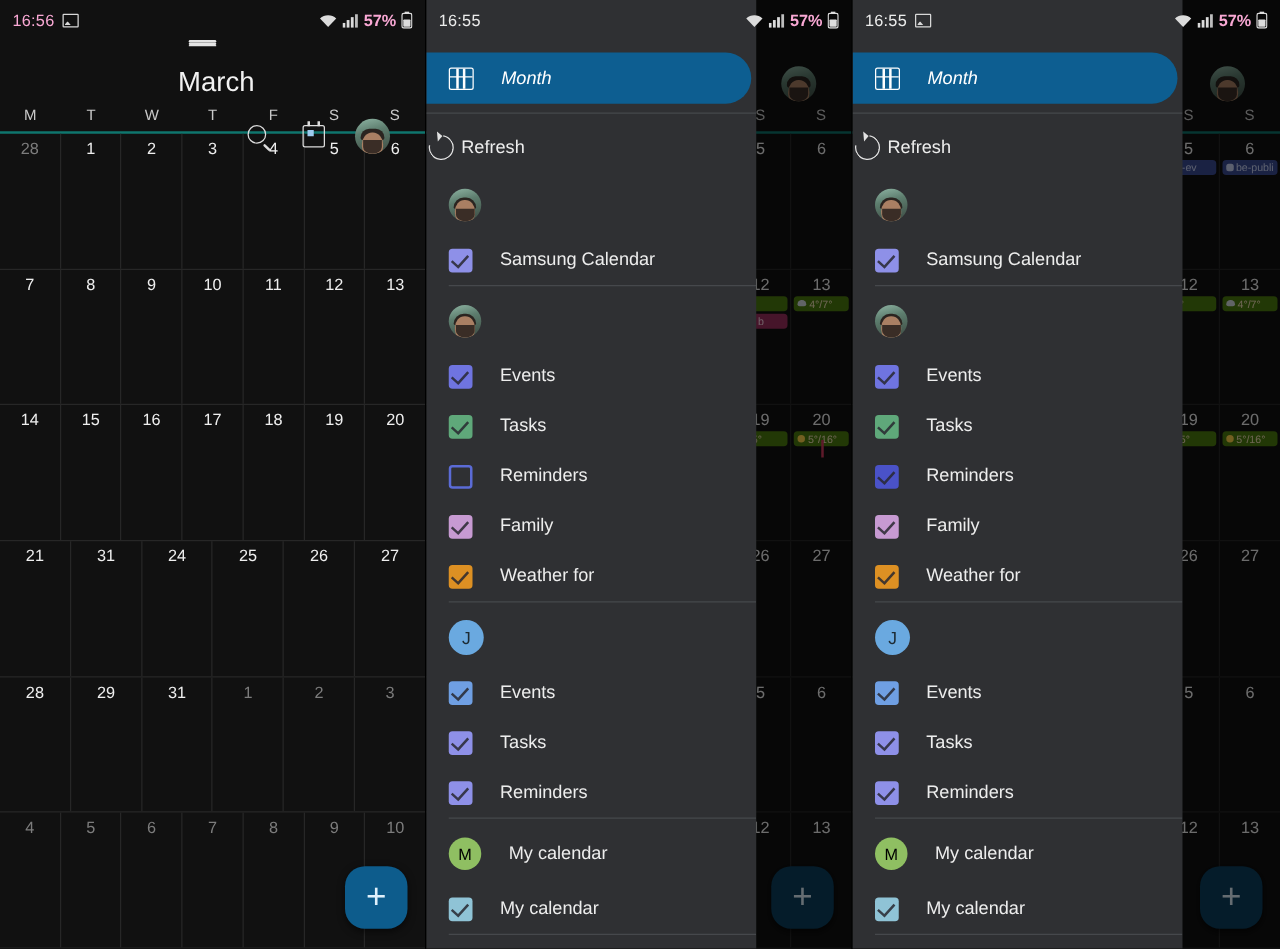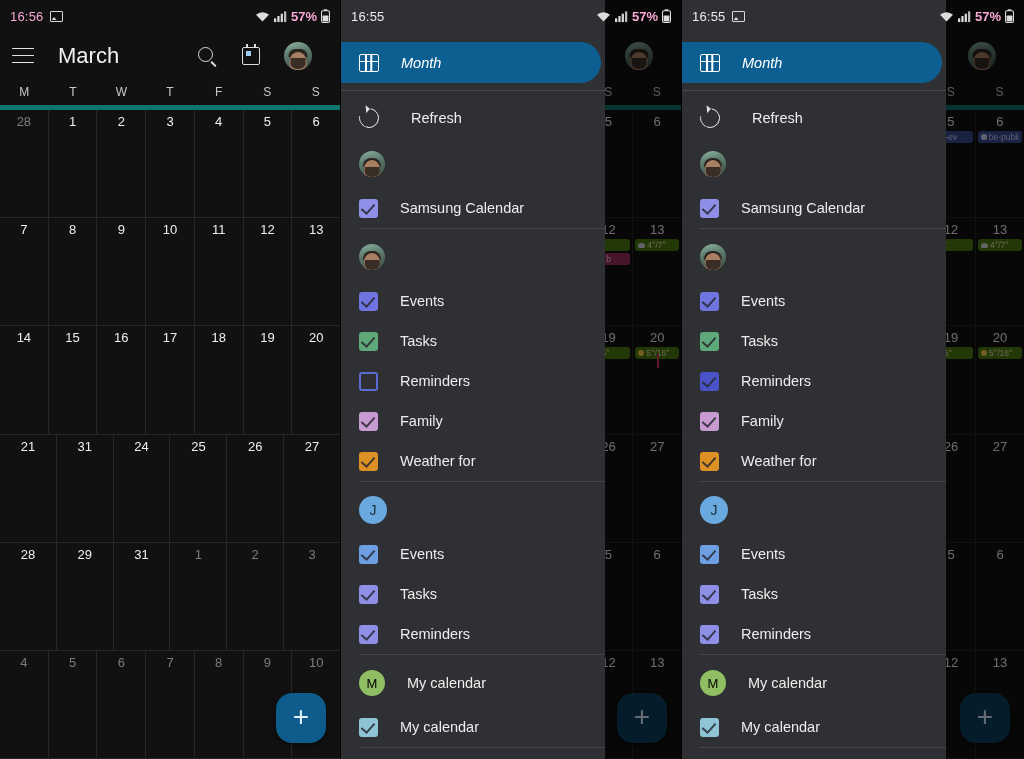--- a/index.html
+++ b/index.html
@@ -16,21 +16,21 @@
   .sb-time { font-size:13px; letter-spacing:.2px; }
   .sb-left { display:flex; align-items:center; gap:6px; }
   .sb-right { margin-left:auto; display:flex; align-items:center; gap:4px; }
   .sb-pct { font-size:13px; font-weight:600; }
   .img-ic { width:13px; height:11px; border:1.5px solid #d8d8d8; border-radius:1px; position:relative; }
   .img-ic:after { content:""; position:absolute; left:1px; bottom:0.5px; width:5px; height:3px;
                   background:#d8d8d8; clip-path:polygon(0 100%,50% 0,100% 100%); }
 
   
   .appbar { position:absolute; top:32px; left:0; right:16px; height:47px; display:flex; align-items:center;
-            padding:0 12px; gap:2px; z-index:2; }
+            padding:0 12px; gap:16px; z-index:2;flex-direction:column; }
   .hamb { width:22px; height:16px; display:flex; flex-direction:column; justify-content:space-between; cursor:pointer; }
   .hamb i { display:block; height:1.8px; background:#e4e4e4; border-radius:1px; }
   .month-title { margin-left:22px; font-size:22px; color:#f2f2f2; font-weight:400; }
   .appbar-right { margin-left:auto; display:flex; align-items:center; gap:22px; }
   .ic { width:22px; height:22px; position:relative; }
   .srch { width:15px; height:15px; border:1.9px solid #dcdcdc; border-radius:50%; position:relative; margin:2px; }
   .srch:after { content:""; position:absolute; right:-5px; bottom:-4px; width:7px; height:1.9px;
                 background:#dcdcdc; transform:rotate(45deg); border-radius:1px; }
   .caldayic { width:18px; height:18px; border:1.9px solid #dcdcdc; border-radius:2px; margin:2px; position:relative; }
   .caldayic:before { content:""; position:absolute; top:-4px; left:3px; width:2px; height:4px; background:#dcdcdc; }
@@ -42,21 +42,21 @@
                   border-radius:48% 48% 45% 45%; background:#a97f63; }
   .avatar .hair { position:absolute; left:50%; top:28%; transform:translateX(-50%); width:19px; height:9px;
                   border-radius:10px 10px 3px 3px; background:#2a2420; }
   .avatar .beard { position:absolute; left:50%; top:60%; transform:translateX(-50%); width:15px; height:11px;
                    border-radius:0 0 50% 50%; background:#3a2d26; }
 
   .dow { position:absolute; top:79px; left:0; right:0; height:26px; display:flex; z-index:2; }
   .dow div { flex:1; text-align:center; font-size:12px; color:#c9c9c9; line-height:26px; }
 
   .grid { position:absolute; top:105px; left:0; right:0; bottom:0; display:flex; flex-direction:column;
-          border-top:5px solid #0f766e; }
+          border-top:2px solid #0f766e; }
   .week { flex:1; display:flex; border-bottom:1px solid #272727; }
   .cell { flex:1; border-right:1px solid #272727; position:relative; padding-top:4px; }
   .cell:last-child { border-right:none; }
   .dnum { text-align:center; font-size:13px; color:#efefef; }
   .dnum.dim { color:#7c7c7c; }
   .chips { margin-top:2px; padding:0 2px; display:flex; flex-direction:column; gap:2px; }
   .chip { font-size:8.5px; line-height:12px; height:12px; border-radius:3px; padding:0 3px; color:#f3dca8;
           white-space:nowrap; overflow:hidden; display:flex; align-items:center; gap:2px; }
   .chip.weather { background:#4d7c0f; color:#f6e3bb; }
   .chip.rem { background:#3b4c96; color:#cdd6f6; }
@@ -75,21 +75,21 @@
             overflow:hidden; }
   .drawer .statusbar { color:#ececec; }
   .pill { position:absolute; top:42px; left:0; width:260px; height:41px; background:#0d5e91;
           border-radius:0 21px 21px 0; display:flex; align-items:center; padding-left:18px; gap:22px;font-style:italic; }
   .pill .lab { font-size:14.5px; color:#ffffff; }
   .gridic { width:20px; height:18px; border:1.8px solid #ffffff; border-radius:2px; position:relative; }
   .gridic:before { content:""; position:absolute; left:0; right:0; top:6.2px; height:1.5px; background:#fff; }
   .gridic:after { content:""; position:absolute; top:0; bottom:0; left:5.3px; width:1.5px; background:#fff;
                   box-shadow:5.3px 0 0 #fff; }
   .refresh-row { position:absolute; top:96px; left:0; width:264px; height:44px; display:flex; align-items:center;
-                 padding-left:18px; gap:32px; }
+                 padding-left:2px; gap:6px; }
   .refr { width:20px; height:20px; border:1.9px solid #e2e2e2; border-radius:50%;
           border-top-color:transparent; transform:rotate(-35deg); position:relative; }
   .refr:after { content:""; position:absolute; top:-2px; right:-1px; border:4px solid transparent;
                 border-bottom-color:#e2e2e2; transform:rotate(120deg); }
   .d-lab { font-size:14.5px; color:#ededed; }
   .divider { height:1px; background:#46484c; margin:0 0 0 18px; }
 
   .acct { height:48px; display:flex; align-items:center; padding-left:18px; }
   .acct-av { width:26px; height:26px; border-radius:50%; overflow:hidden; position:relative;
              background:linear-gradient(165deg,#8fb5a4 0%,#5d7d6e 38%,#3c4a42 100%); }

